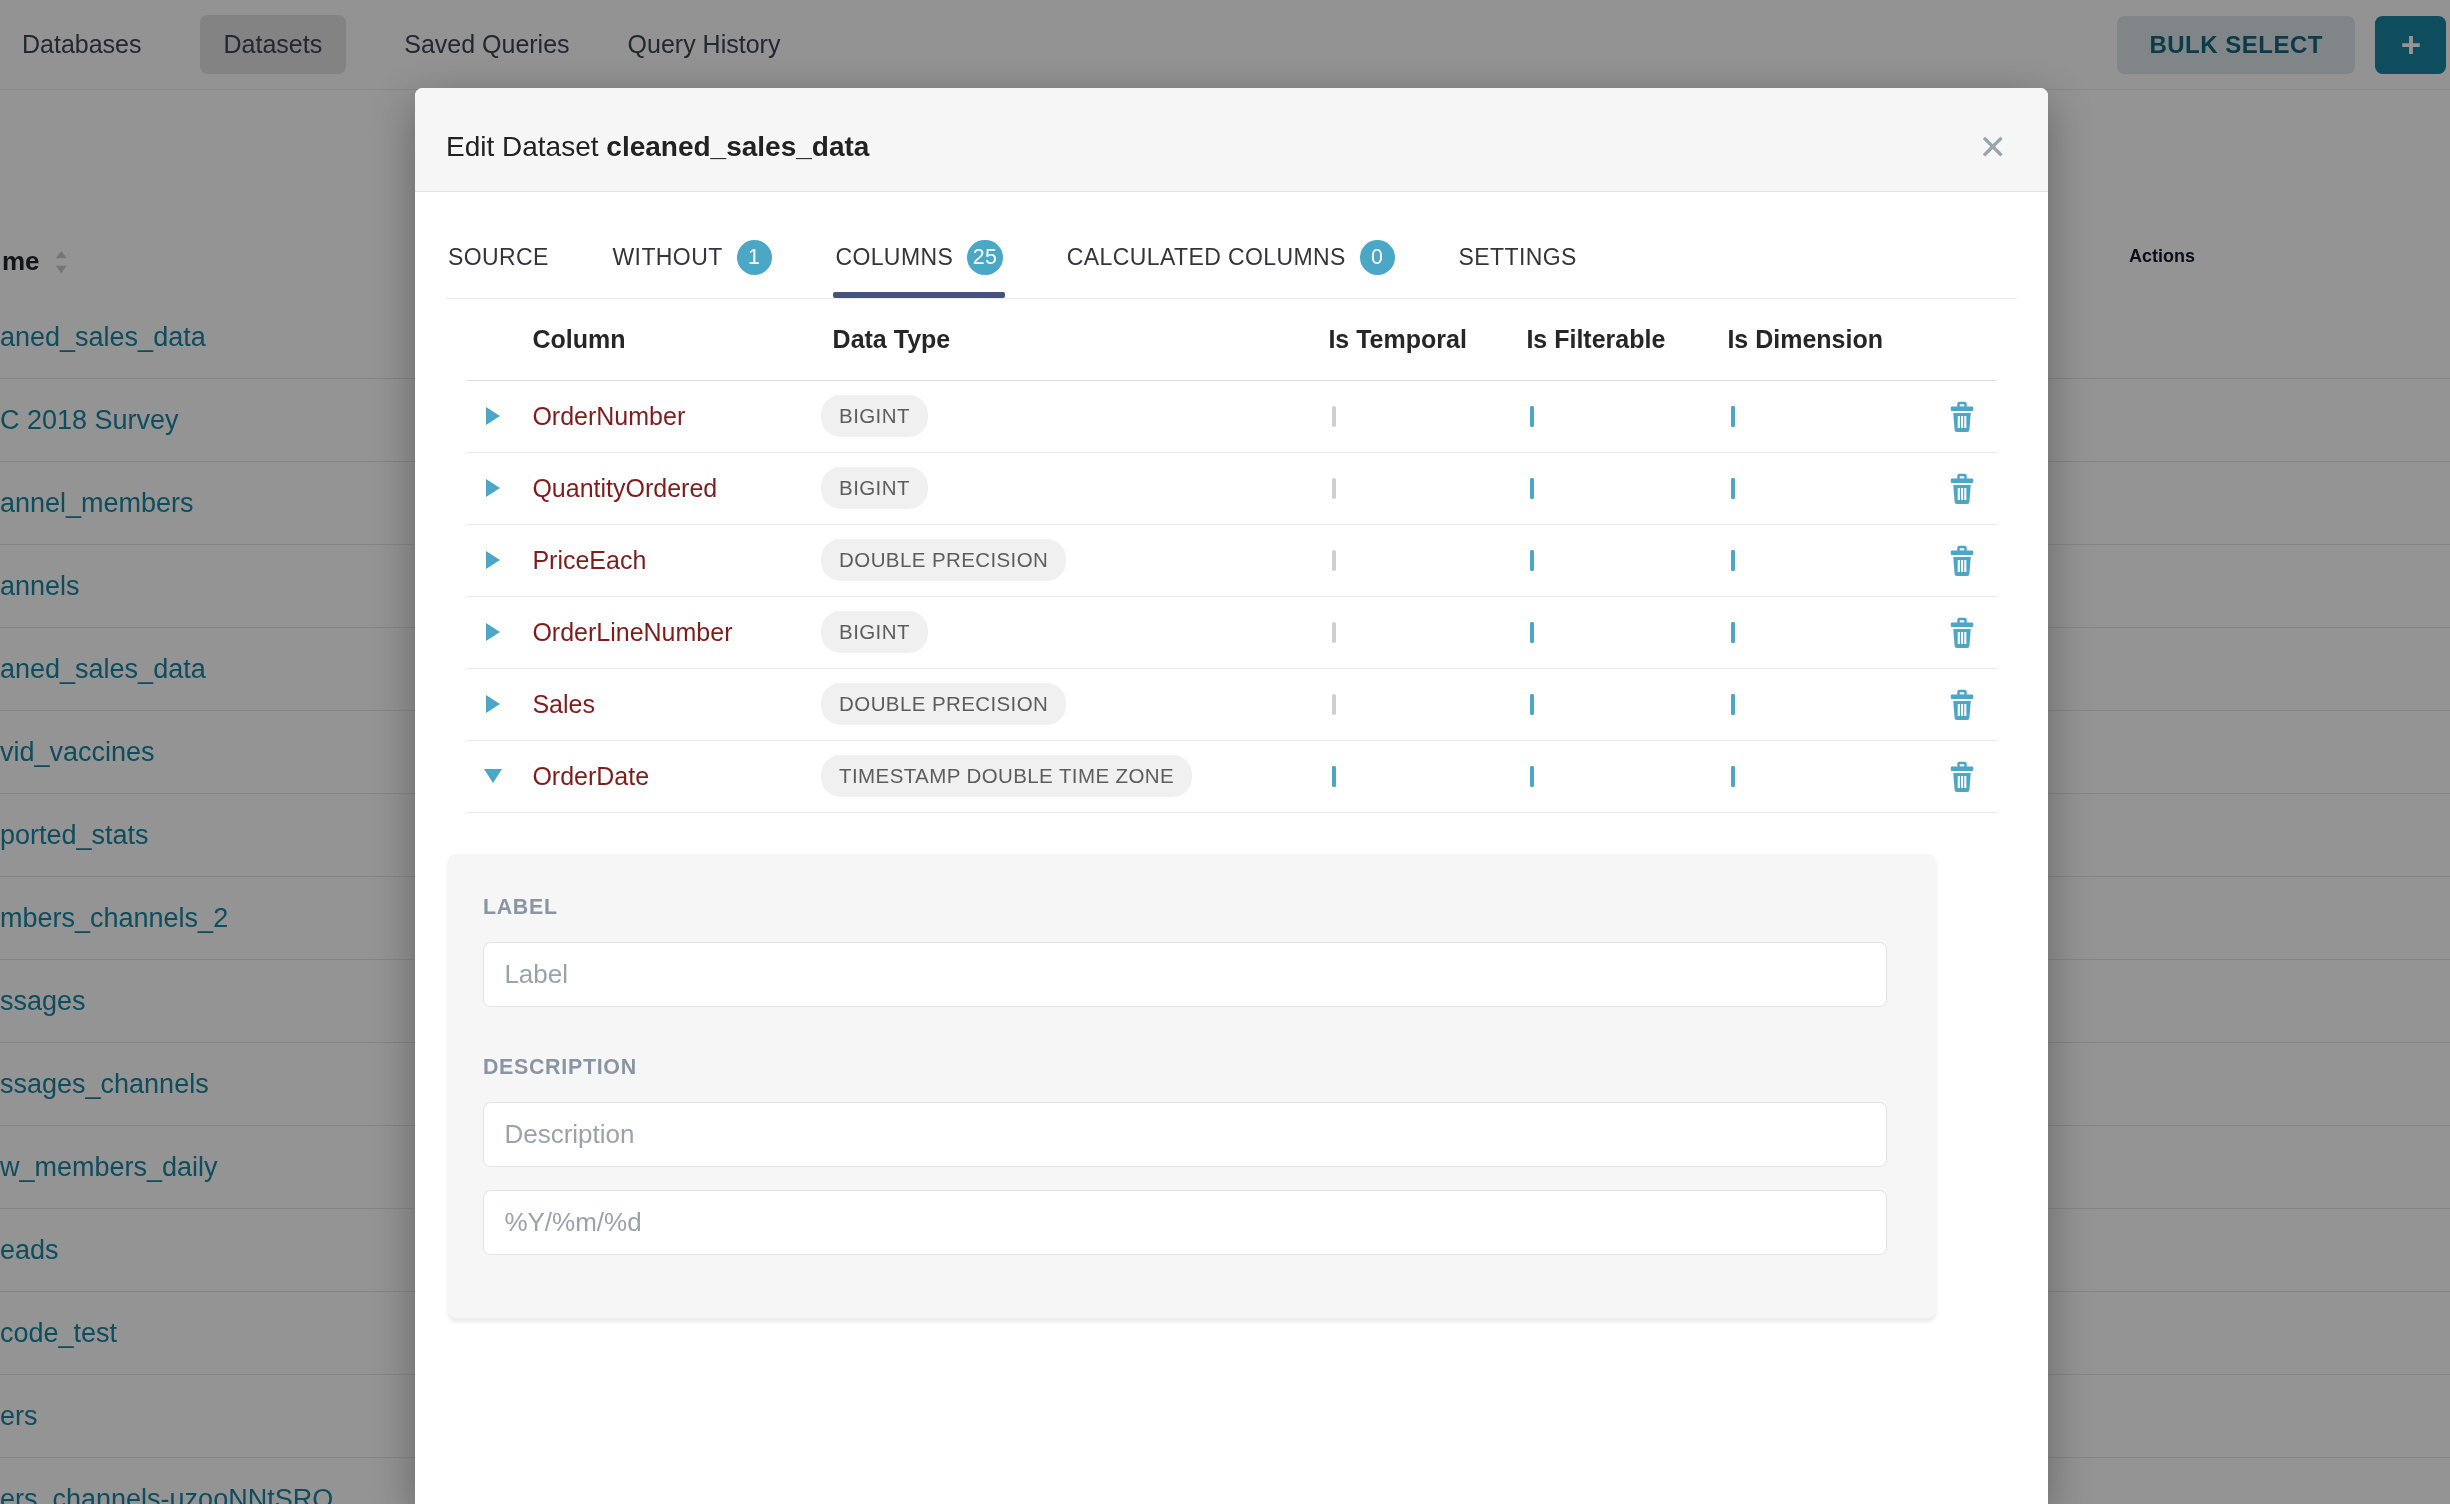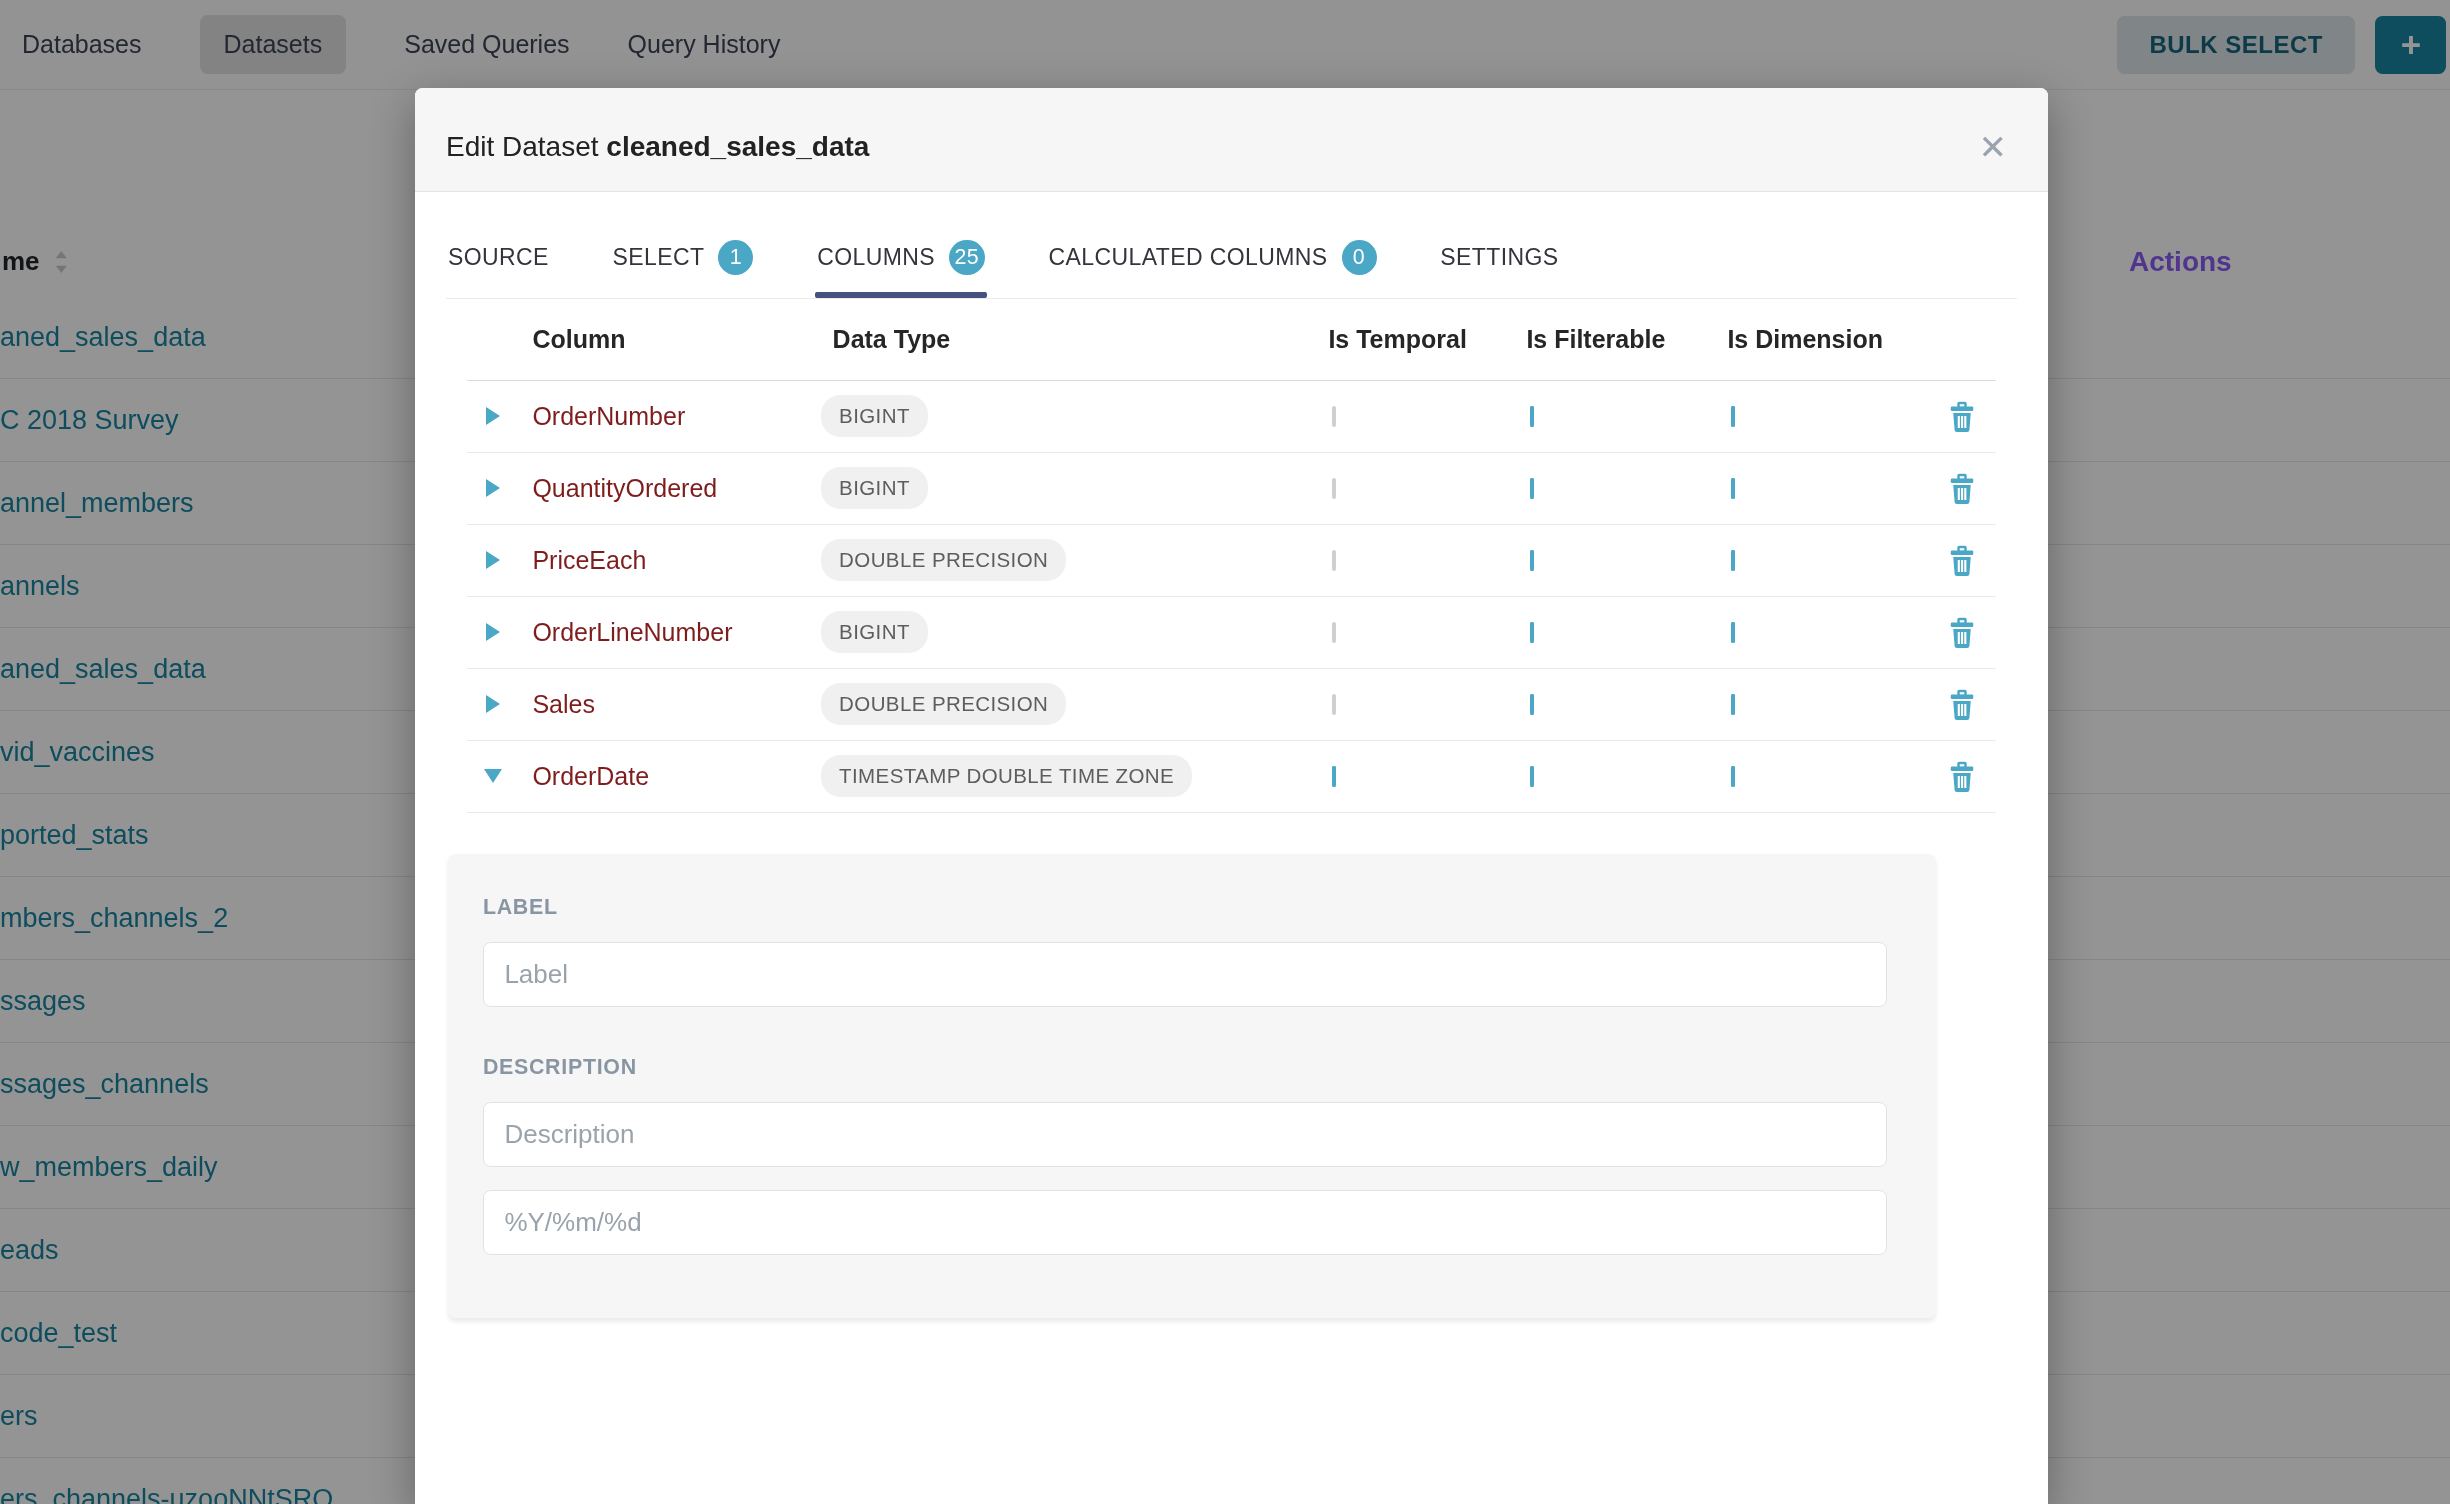--- a/index.html
+++ b/index.html
@@ -41,21 +41,21 @@
     border-top:12px solid #9aa0a6;
   }
   .fb-caret1 { position:absolute; left:30px; top:154px; }
   .db-label { position:absolute; left:101px; top:145px; font-size:25px; font-weight:700; color:#2e323c; }
   .db-value { position:absolute; left:235px; top:145px; font-size:25px; color:#3b3f48; }
   .fb-caret2 { position:absolute; left:347px; top:154px; }
 
   .list-header { position:absolute; top:224px; left:0; right:0; height:75px; background:#fff; }
   .name-h { position:absolute; left:1.9px; top:22.4px; font-size:26px; font-weight:700; color:#21252c; }
   .sort-icon { position:absolute; left:52px; top:26px; }
-  .actions-h { position:absolute; left:2129px; top:22.4px; font-size:28px; font-weight:700; color:#8b5cf6; }
+  .actions-h { position:absolute; left:2129px; top:22.4px; font-size:18px; font-weight:700; color:#0f172a; }
 
   .dataset-list { position:absolute; top:296px; left:0; right:0; }
   .ds-row {
     height:83px; border-bottom:0.9px solid #e4e7e9;
     display:flex; align-items:center;
   }
   .ds-link { font-size:27px; color:#1985a0; cursor:pointer; white-space:nowrap; }
 
   
   .overlay { position:absolute; inset:0; background:rgba(0,0,0,0.42); z-index:5; }
@@ -250,21 +250,21 @@
   </div>
 
   <div class="modal-body">
 
     <div class="tabs">
         <div class="tab">
     <span>SOURCE</span>
 
   </div>
         <div class="tab">
-    <span>SELECT</span>
+    <span>WITHOUT</span>
     <span class="tab-badge">1</span>
   </div>
         <div class="tab active">
     <span>COLUMNS</span>
     <span class="tab-badge">25</span>
   </div>
         <div class="tab">
     <span>CALCULATED COLUMNS</span>
     <span class="tab-badge">0</span>
   </div>

